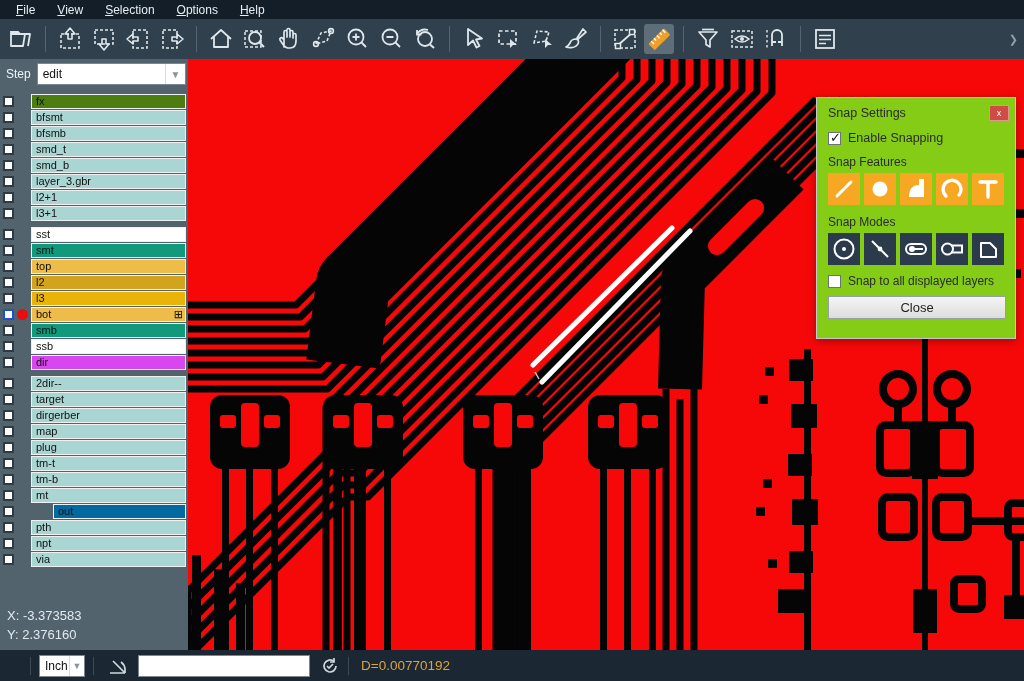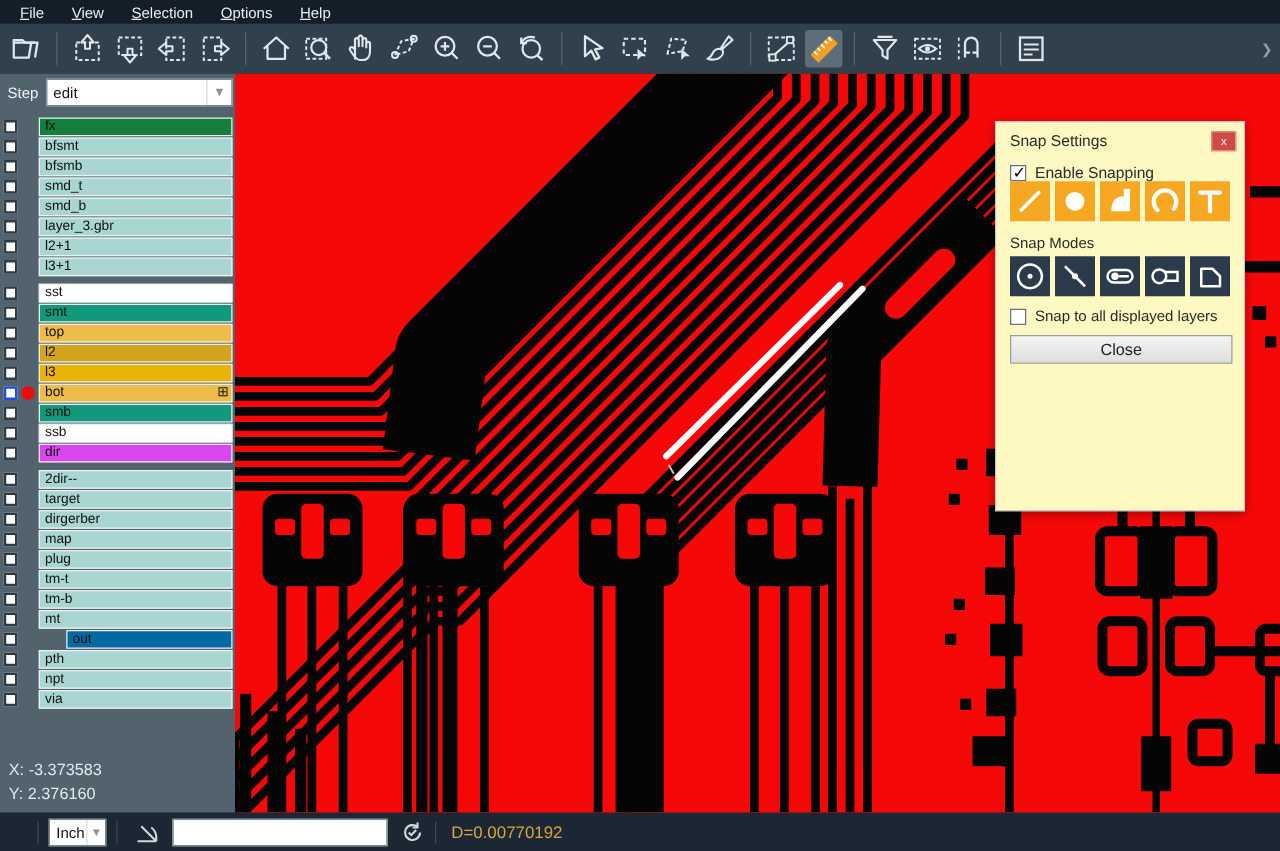--- a/index.html
+++ b/index.html
@@ -39,21 +39,21 @@
   .lgrid { font-size:11px; padding-right:2px; display:none; }
   .layer-row.active .lgrid { display:block; }
   .group-gap { height:5px; }
 
   .coords { position:absolute; left:7px; bottom:6px; color:#e2e9ee; font-size:13px; line-height:19px; }
 
   .canvas { flex:1; position:relative; background:#f70808; overflow:hidden; }
   .canvas svg.pcb { position:absolute; left:0; top:0; }
 
   
-  .dialog { position:absolute; left:608px; top:38px; width:200px; height:312px; background:#fef9c3; border:1px solid #c3c9cd; box-shadow:0 2px 8px rgba(0,0,0,.35); }
+  .dialog { position:absolute; left:628px; top:38px; width:200px; height:242px; background:#84cc16; border:1px solid #c3c9cd; box-shadow:0 2px 8px rgba(0,0,0,.35); }
   .dlg-title { display:flex; align-items:center; padding:7px 6px 4px 11px; }
   .dlg-title .t { flex:1; font-size:12.5px; color:#2b2b2b; }
   .dlg-close { width:20px; height:16px; background:#cf4c44; border:1px solid #e2948e; color:#fff; font-size:9px; line-height:14px; text-align:center; }
   .dlg-row { display:flex; align-items:center; padding:6px 11px 0 11px; }
   .dcheck { width:13px; height:13px; background:#fff; border:1px solid #6b7278; margin-right:7px; position:relative; flex:none; }
   .dcheck.checked::after { content:"✓"; position:absolute; left:1px; top:-3px; font-size:13px; color:#111; }
   .dlg-row .lab { font-size:12.5px; color:#2b2b2b; }
   .dlg-sec { font-size:12px; color:#2b2b2b; padding:10px 11px 4px 11px; }
   .icon-row { display:flex; gap:4px; padding:0 11px; }
   .fbtn { width:32px; height:32px; background:#f7a823; display:flex; align-items:center; justify-content:center; }
@@ -237,21 +237,21 @@
       <span class="step-label">Step</span>
       <div class="step-combo">
         <span class="val">edit</span>
         <span class="chev">▼</span>
       </div>
     </div>
     <div class="layer-list" id="layer-list">
         <div class="layer-row">
           <div class="lcheck"></div>
           <div class="ldotwrap"></div>
-          <div class="lname" style="background: #15803d;">
+          <div class="lname" style="background: #4d7c0f;">
             <span class="nm">fx</span>
           </div>
         </div>
         <div class="layer-row">
           <div class="lcheck"></div>
           <div class="ldotwrap"></div>
           <div class="lname" style="background: rgb(169, 214, 210);">
             <span class="nm">bfsmt</span>
           </div>
         </div>
@@ -594,20 +594,21 @@
 
     <div class="dialog">
       <div class="dlg-title">
         <span class="t">Snap Settings</span>
         <div class="dlg-close">x</div>
       </div>
       <div class="dlg-row">
         <div class="dcheck checked"></div>
         <span class="lab">Enable Snapping</span>
       </div>
+      <div class="dlg-sec">Snap Features</div>
       <div class="icon-row">
         <div class="fbtn">
             <svg width="26" height="26" viewBox="0 0 26 26">
               <path d="M6 20 L20 6" stroke="#fff" stroke-width="3" stroke-linecap="round"></path>
             </svg>
           </div>
         <div class="fbtn">
             <svg width="26" height="26" viewBox="0 0 26 26">
               <circle cx="13" cy="13" r="7.5" fill="#fff"></circle>
             </svg>

